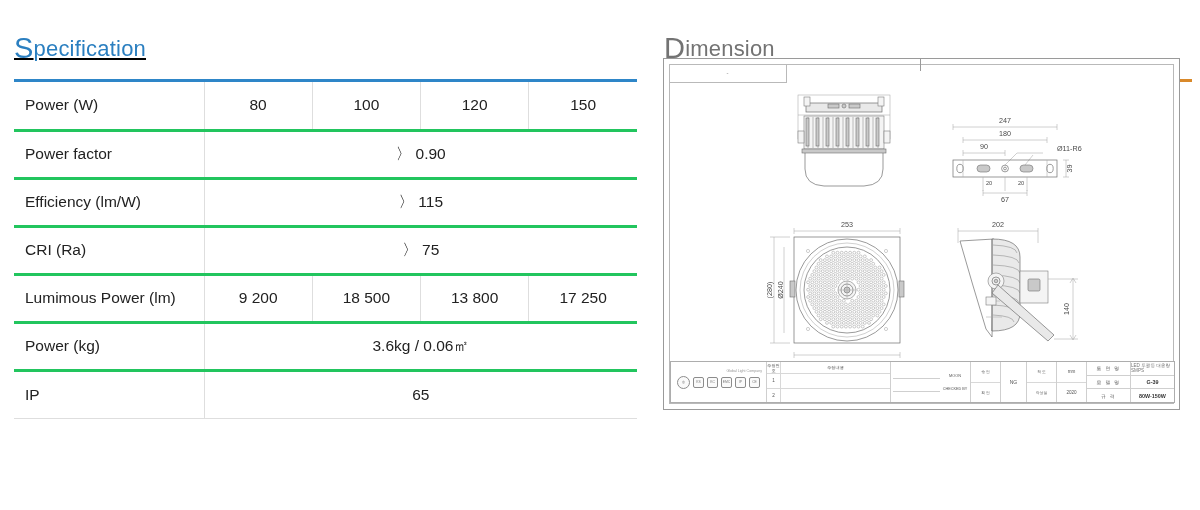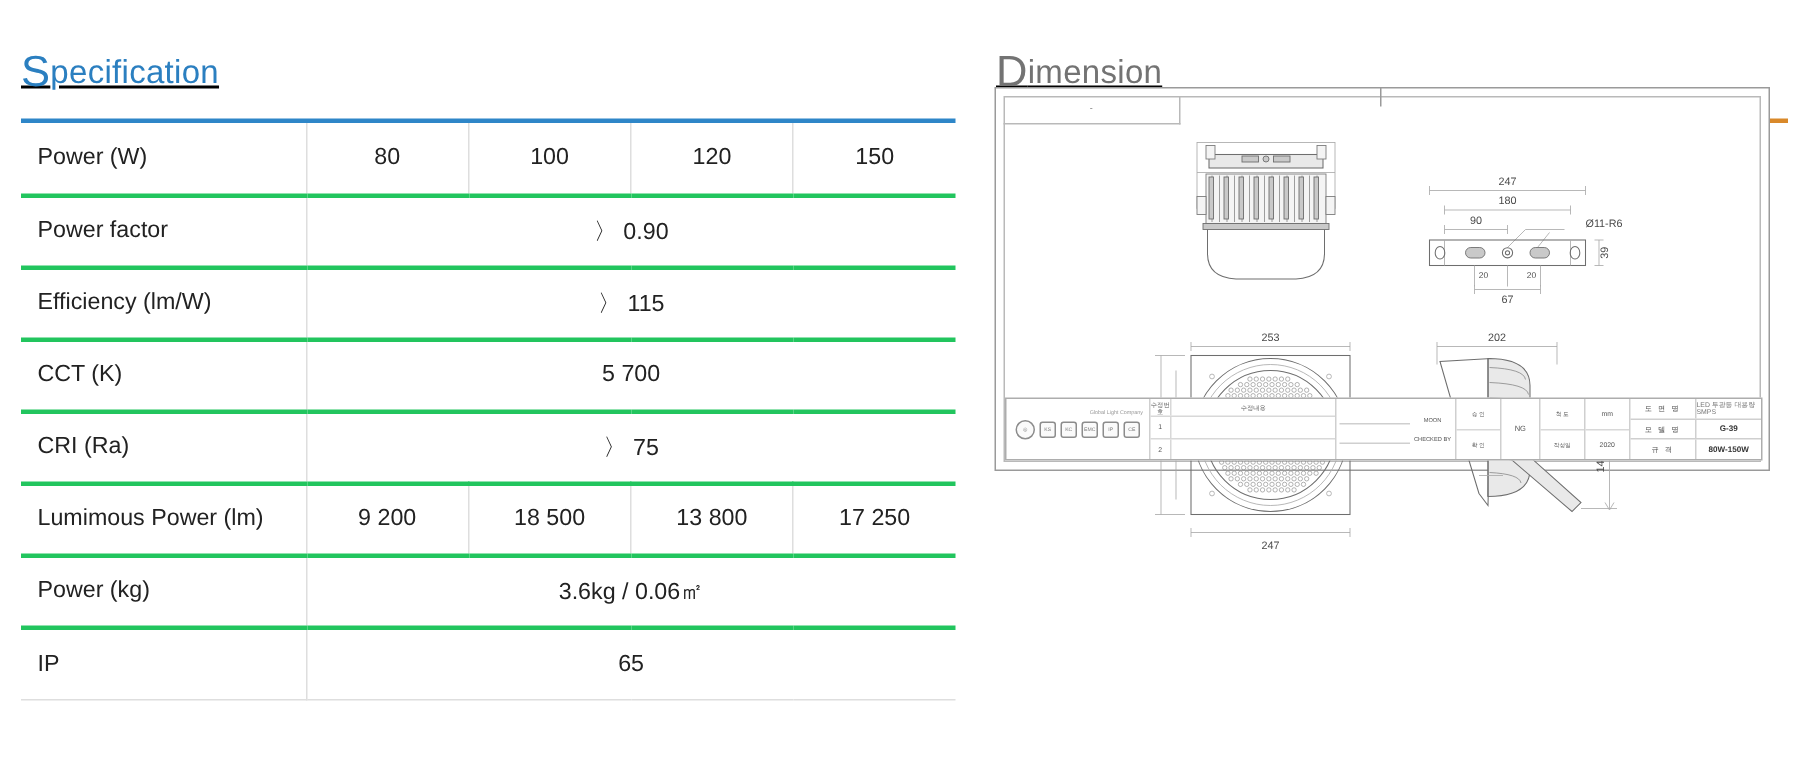--- a/index.html
+++ b/index.html
@@ -41,21 +41,21 @@
   td.label { padding-left: 11px; text-align: left; width: 190px;
              border-right: 1px solid #dedede; }
   td.val   { text-align: center; }
   td.val.divided { border-right: 1px solid #dedede; margin-left: 44px; }
   td.val.last { border-right: none; }
   tr.last-row td { border-bottom: 1px solid #dedede; }
 
   
   .draw-frame {
     position: absolute; left: 13px; top: 58px;
-    width: 517px; height: 256px;
+    width: 517px; height: 352px;
     border: 1px solid #9a9a9a; background: #fff;
   }
   .draw-inner {
     position: absolute; left: 5px; top: 5px; right: 5px; bottom: 5px;
     border: 1px solid #b9b9b9;
   }
   .frame-tick {
     position: absolute; top: -1px; left: 256px; width: 1px; height: 13px;
     background: #9a9a9a;
   }
@@ -162,24 +162,20 @@
               <td class="val divided">120</td>
               <td class="val last">150</td>
             </tr>
             <tr>
               <td class="label">Power factor</td>
               <td class="val last" colspan="4">〉 0.90</td>
             </tr>
             <tr>
               <td class="label">Efficiency (lm/W)</td>
               <td class="val last" colspan="4">〉 115</td>
-            </tr>
-            <tr>
-              <td class="label">CCT (K)</td>
-              <td class="val last" colspan="4">5 700</td>
             </tr>
             <tr>
               <td class="label">CRI (Ra)</td>
               <td class="val last" colspan="4">〉 75</td>
             </tr>
             <tr>
               <td class="label">Lumimous Power (lm)</td>
               <td class="val divided">9 200</td>
               <td class="val divided">18 500</td>
               <td class="val divided">13 800</td>

